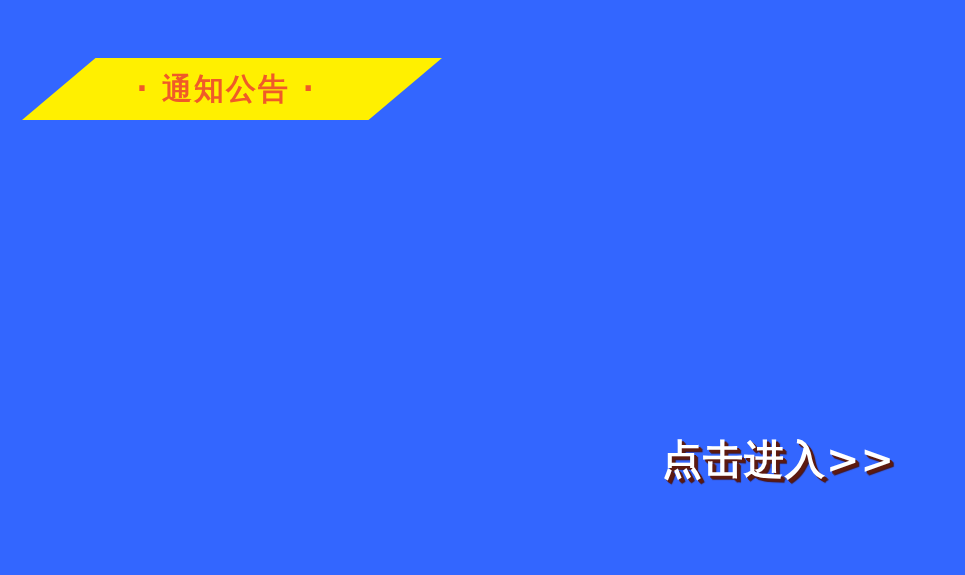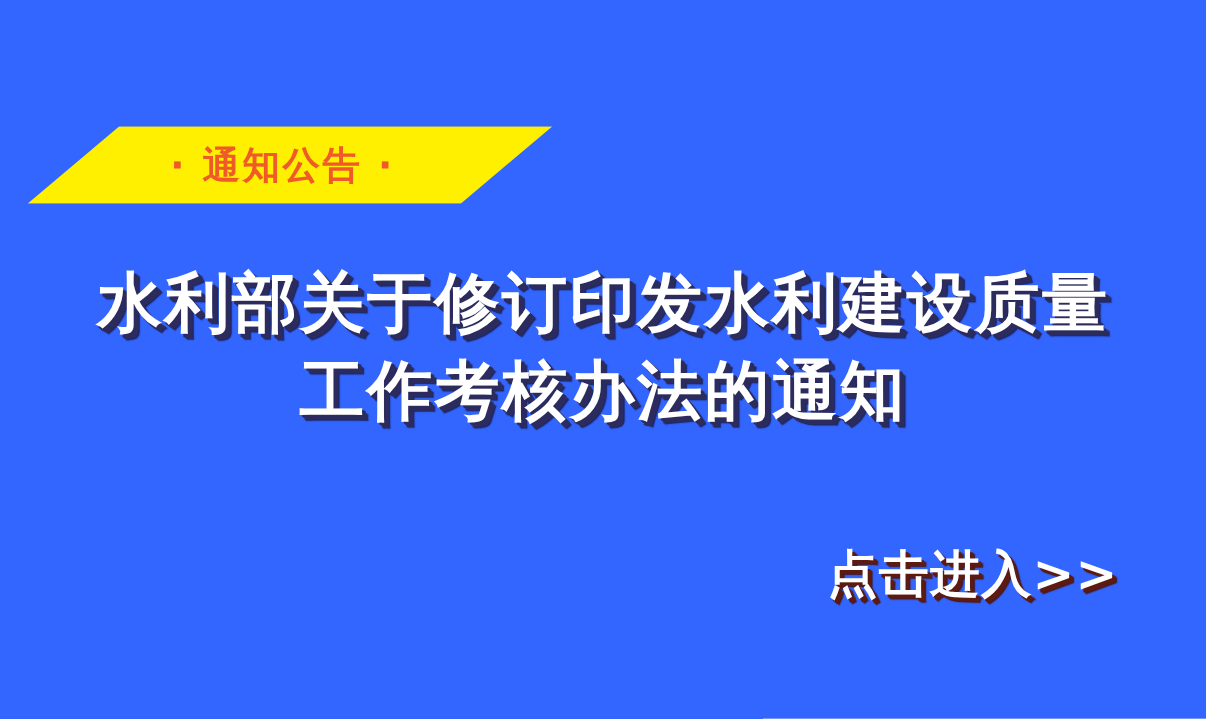--- a/index.html
+++ b/index.html
@@ -22,21 +22,20 @@
     overflow: hidden;
   }
 
   
   #ribbon {
     position: absolute;
     left: 22px;
     top: 58px;
     width: 420px;
     height: 62px;
-    margin-top: 43px;
   }
   #ribbon-shape {
     position: absolute;
     inset: 0;
     background: #FFF000;
     
     clip-path: polygon(17.5% 0%, 100% 0%, 82.5% 100%, 0% 100%);
   }
   #ribbon-label {
     position: absolute;
@@ -100,20 +99,16 @@
 </head>
 <body>
 
 <div id="poster">
 
   <div id="ribbon">
     <div id="ribbon-shape"></div>
     <div id="ribbon-label">· 通知公告 ·</div>
   </div>
 
-  <div id="headline">
-    <span class="line">水利部关于修订印发水利建设质量</span>
-    <span class="line">工作考核办法的通知</span>
-  </div>
 
   <div id="cta">点击进入&gt;&gt;</div>
 
 </div>
 
 </body></html>

